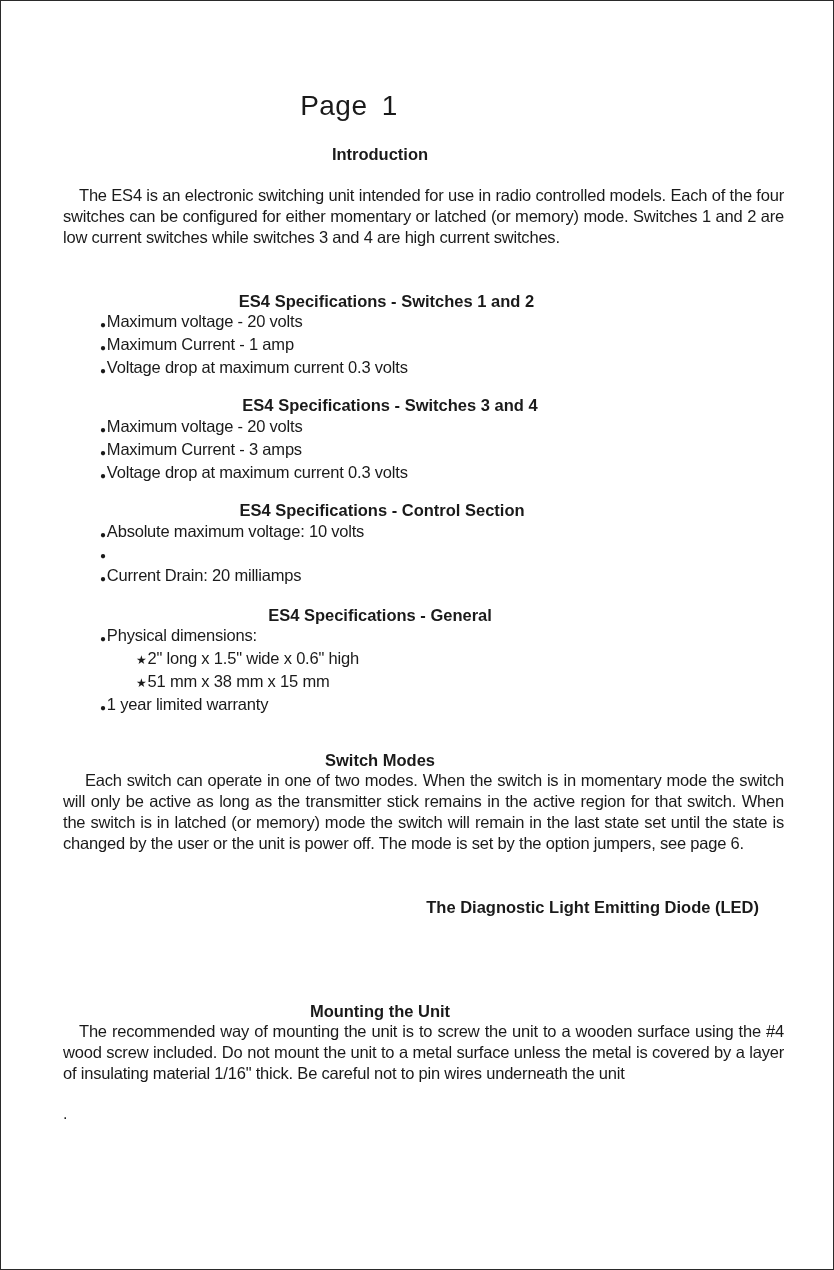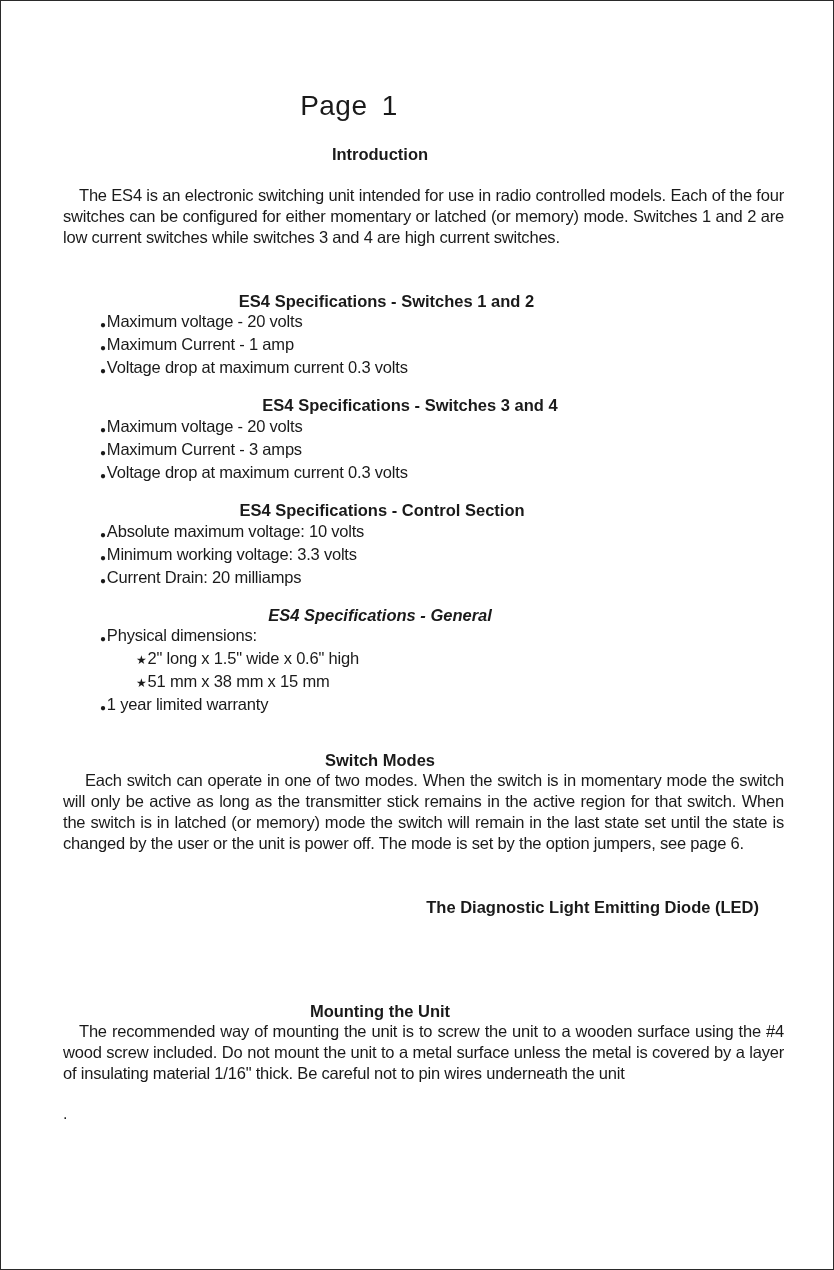--- a/index.html
+++ b/index.html
@@ -54,21 +54,21 @@
     <div class="li">
         <span class="bullet">●</span>
         <span>Maximum Current - 1 amp</span>
       </div>
     <div class="li">
         <span class="bullet">●</span>
         <span>Voltage drop at maximum current 0.3 volts</span>
       </div>
   </div>
 
-  <div class="abs heading" style="top:394px; padding-left:20px; box-sizing:border-box;margin-left:20px;">ES4 Specifications  - Switches 3 and 4</div>
+  <div class="abs heading" style="top:394px; padding-left:20px; box-sizing:border-box;">ES4 Specifications  - Switches 3 and 4</div>
   <div class="abs list" style="top:415px;">
     <div class="li">
         <span class="bullet">●</span>
         <span>Maximum voltage  - 20 volts</span>
       </div>
     <div class="li">
         <span class="bullet">●</span>
         <span>Maximum Current - 3 amps</span>
       </div>
     <div class="li">
@@ -78,29 +78,28 @@
   </div>
 
   <div class="abs heading" style="top:499px; padding-left:4px; box-sizing:border-box;">ES4 Specifications  - Control Section</div>
   <div class="abs list" style="top:520px;">
     <div class="li">
         <span class="bullet">●</span>
         <span>Absolute maximum voltage: 10  volts</span>
       </div>
     <div class="li">
         <span class="bullet">●</span>
-        <span>Minimum working voltage: 3.3 volts</span>
       </div>
     <div class="li">
         <span class="bullet">●</span>
         <span>Current Drain: 20 milliamps</span>
       </div>
   </div>
 
-  <div class="abs heading" style="top:604px; box-sizing:border-box;font-style:italic;">ES4 Specifications  - General</div>
+  <div class="abs heading" style="top:604px; box-sizing:border-box;">ES4 Specifications  - General</div>
   <div class="abs list" style="top:624px;">
     <div class="li">
         <span class="bullet">●</span>
         <span>Physical dimensions:</span>
       </div>
     <div class="li sub">
         <span class="star">★</span>
         <span>2" long x 1.5" wide x 0.6" high</span>
       </div>
     <div class="li sub">

